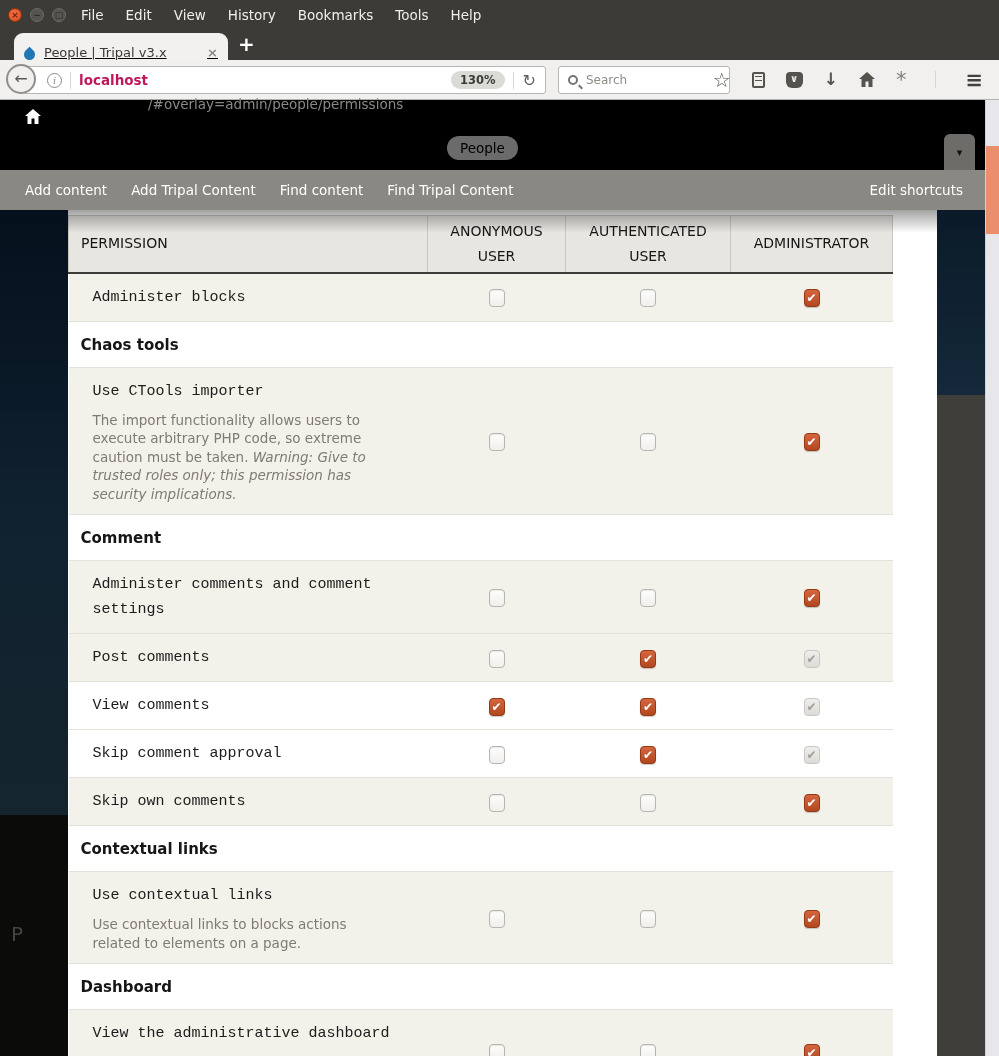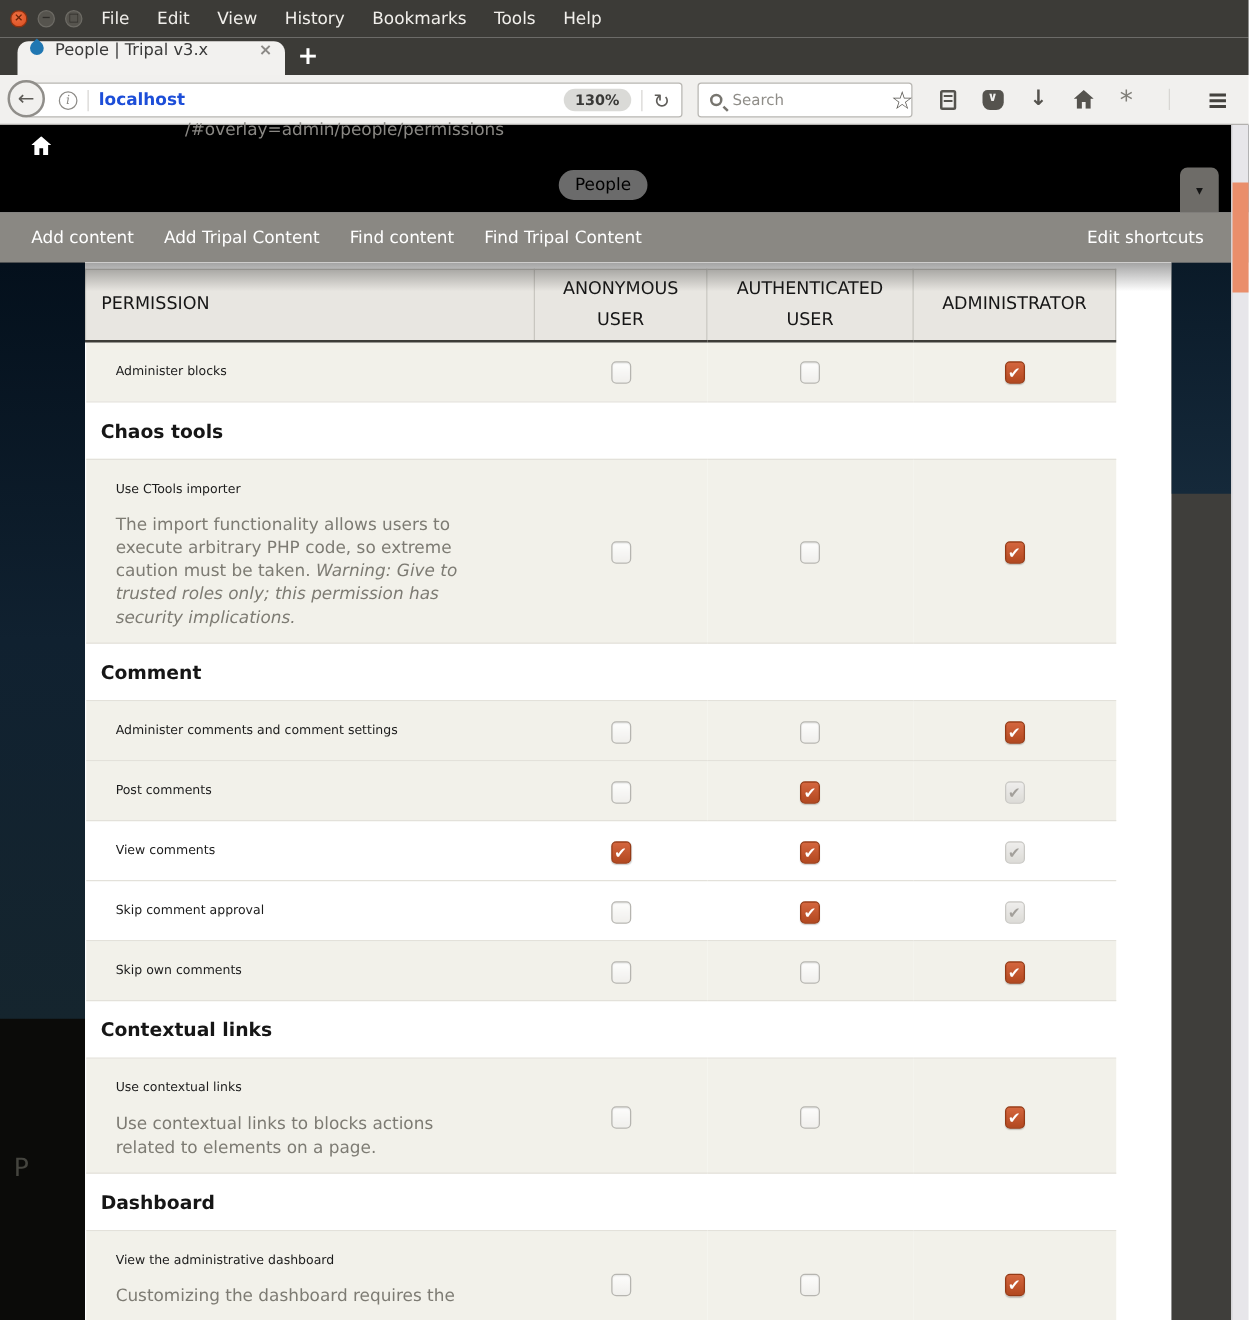--- a/index.html
+++ b/index.html
@@ -11,33 +11,33 @@
   .titlebar { position:absolute; top:0; left:0; width:999px; height:30px; background:#3c3b37; display:flex; align-items:center; }
   .win-dots { display:flex; gap:8px; margin-left:8px; }
   .dot { width:14px; height:14px; border-radius:50%; font-size:9px; line-height:12px; text-align:center; }
   .dot-close { background:radial-gradient(circle at 40% 35%, #f07043, #d94d1f); border:1px solid #8e3110; color:#6d2409; font-weight:bold; }
   .dot-gray  { background:#56544e; border:1px solid #6d6b65; color:#2e2c28; font-weight:bold; }
   .menubar { display:flex; gap:22px; margin-left:15px; color:#f1efeb; font-size:13.5px; }
   .menubar span { cursor:default; }
 
   
   .tabbar { position:absolute; top:30px; left:0; width:999px; height:30px; background:#3c3b37; }
-  .tab { position:absolute; left:14px; bottom:0; width:214px; height:27px; background:#f2f1ef; border-radius:9px 9px 0 0; display:flex; align-items:flex-start; padding:0 10px; }
+  .tab { position:absolute; left:14px; bottom:0; width:214px; height:27px; background:#f2f1ef; border-radius:9px 9px 0 0; display:flex; align-items:flex-end; padding:0 10px;text-decoration:underline; }
   .favicon { width:11px; height:11px; background:#2077b2; border-radius:0 50% 50% 50%; transform:rotate(45deg); flex:0 0 auto; }
   .tab-title { font-size:13px; color:#3a3a3a; margin-left:9px; flex:1; white-space:nowrap; overflow:hidden; }
   .tab-close { color:#8b8986; font-size:13px; font-weight:bold; margin-left:6px; }
   .new-tab { position:absolute; left:238px; top:2px; color:#fff; font-size:20px; font-weight:bold; }
 
   
   .navbar { position:absolute; top:60px; left:0; width:999px; height:40px; background:#f1f0ee; border-bottom:1px solid #b3b1ae; }
   .back-btn { position:absolute; left:6px; top:64px; width:30px; height:30px; border:2px solid #908e8a; border-radius:50%; background:#f1f0ee; z-index:2; color:#5d5b57; font-size:16px; text-align:center; line-height:26px; }
   .urlbar { position:absolute; left:22px; top:66px; width:524px; height:28px; background:#fff; border:1px solid #b8b6b2; border-radius:3px; display:flex; align-items:center; padding-left:24px; z-index:1; }
   .info-icon { width:15px; height:15px; border:1px solid #8d8b87; border-radius:50%; color:#8d8b87; font-size:10px; line-height:13px; text-align:center; font-family:"DejaVu Serif", serif; font-style:italic; flex:0 0 auto; }
   .vdiv { width:1px; height:17px; background:#d8d6d3; margin:0 8px; flex:0 0 auto; }
-  .url-host { font-size:13.5px; font-weight:bold; color:#1d4ed8; white-space:nowrap; }
+  .url-host { font-size:13.5px; font-weight:bold; color:#be185d; white-space:nowrap; }
   .url-path { font-size:13.5px; color:#8a8884; white-space:nowrap;margin-top:48px; }
   .url-spacer { flex:1; }
   .zoom-pill { background:#dadad7; border-radius:10px; padding:2px 9px; font-size:11.5px; font-weight:600; color:#3a3a38; flex:0 0 auto; }
   .reload-btn { color:#5f5d59; font-size:16px; margin:0 9px 0 1px; flex:0 0 auto; }
   .searchbox { position:absolute; left:558px; top:66px; width:172px; height:28px; background:#fff; border:1px solid #b8b6b2; border-radius:3px; display:flex; align-items:center; padding:0 9px; }
   .mag { position:relative; width:10px; height:10px; border:2px solid #77756f; border-radius:50%; flex:0 0 auto; }
   .mag::after { content:""; position:absolute; width:5px; height:2px; background:#77756f; transform:rotate(45deg); left:8px; top:9px; }
   .searchbox input { border:none; outline:none; background:transparent; font-size:12px; color:#444; margin-left:8px; width:120px; font-family:inherit; }
   .searchbox input::placeholder { color:#8f8d88; opacity:1; }
   .nav-icons { position:absolute; right:16px; top:60px; height:39px; display:flex; align-items:center; gap:21px; color:#55534e; }
@@ -82,21 +82,21 @@
   .overlay { position:absolute; left:68px; top:210px; width:869px; height:846px; background:#fff; overflow:hidden; }
   .scroll-shadow { position:absolute; top:0; left:0; width:869px; height:23px; background:linear-gradient(rgba(35,35,35,.42), rgba(35,35,35,0)); z-index:3; pointer-events:none; }
   table.perm { border-collapse:collapse; table-layout:fixed; width:824px; margin-top:5px; }
   table.perm col.c0 { width:359px; } table.perm col.c1 { width:138px; }
   table.perm col.c2 { width:165px; } table.perm col.c3 { width:162px; }
   table.perm th { background:#e8e6e1; border:1px solid #c8c6c0; border-bottom:2px solid #3d3c38; height:57px; font-size:14px; font-weight:400; color:#161616; text-align:center; padding:0 12px; line-height:1.8; }
   table.perm th.first { text-align:left; }
   table.perm td { border-bottom:1px solid #e3e1da; vertical-align:middle; }
   tr.section td { font-weight:bold; font-size:15px; color:#161616; padding:14px 12px 13px; background:#fff; }
   tr.perm-row td.perm-cell { padding:11px 30px 11px 24px; }
-  tr.perm-row .plabel { font-size:10px; color:#1c1c1c; line-height:25px; max-width:300px; }
+  tr.perm-row .plabel { font-size:15px; color:#1c1c1c; line-height:25px; max-width:300px;font-family:Liberation Mono, monospace; }
   tr.perm-row .pdesc { margin-top:7px; font-size:13.5px; line-height:18.5px; color:#7d7b73; max-width:292px; }
   tr.perm-row .pdesc em { font-style:italic; color:#7d7b73; }
   tr.odd td { background:#f2f1ea; }
   tr.even td { background:#fff; }
   tr.clipped td.perm-cell { padding-bottom:22px; }
   td.cb-cell { text-align:center; }
   .cb { display:inline-block; width:16px; height:18px; border-radius:4px; text-align:center; }
   .cb .tick { font-size:12px; line-height:17px; font-weight:bold; display:block; }
   .cb.unchecked { background:linear-gradient(#fdfdfc,#f0efec); border:1px solid #b6b5b0; box-shadow:inset 0 1px 1px rgba(0,0,0,.08); }
   .cb.unchecked .tick { visibility:hidden; }

